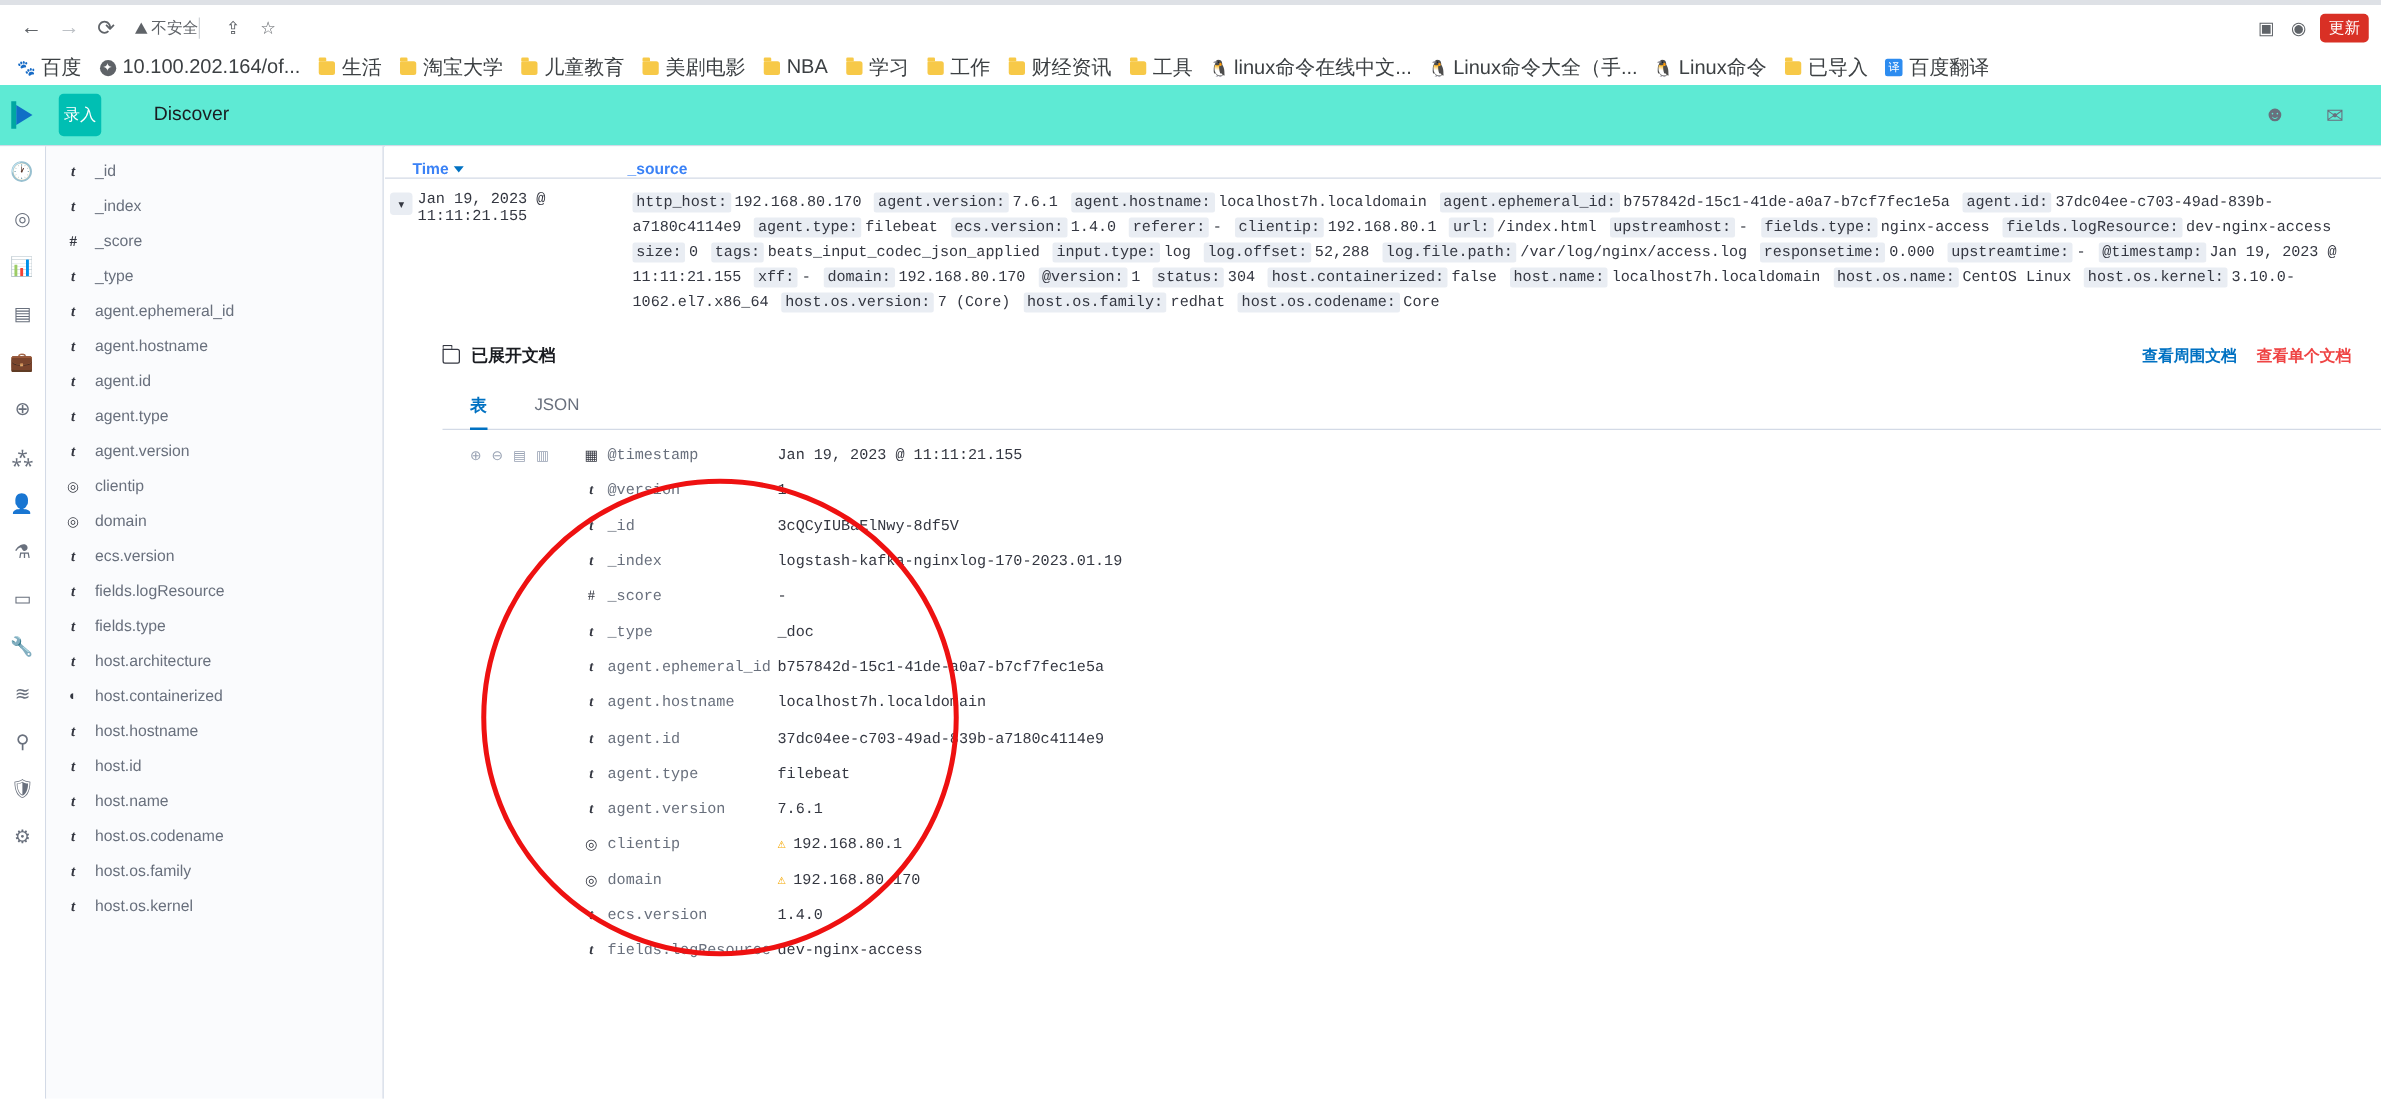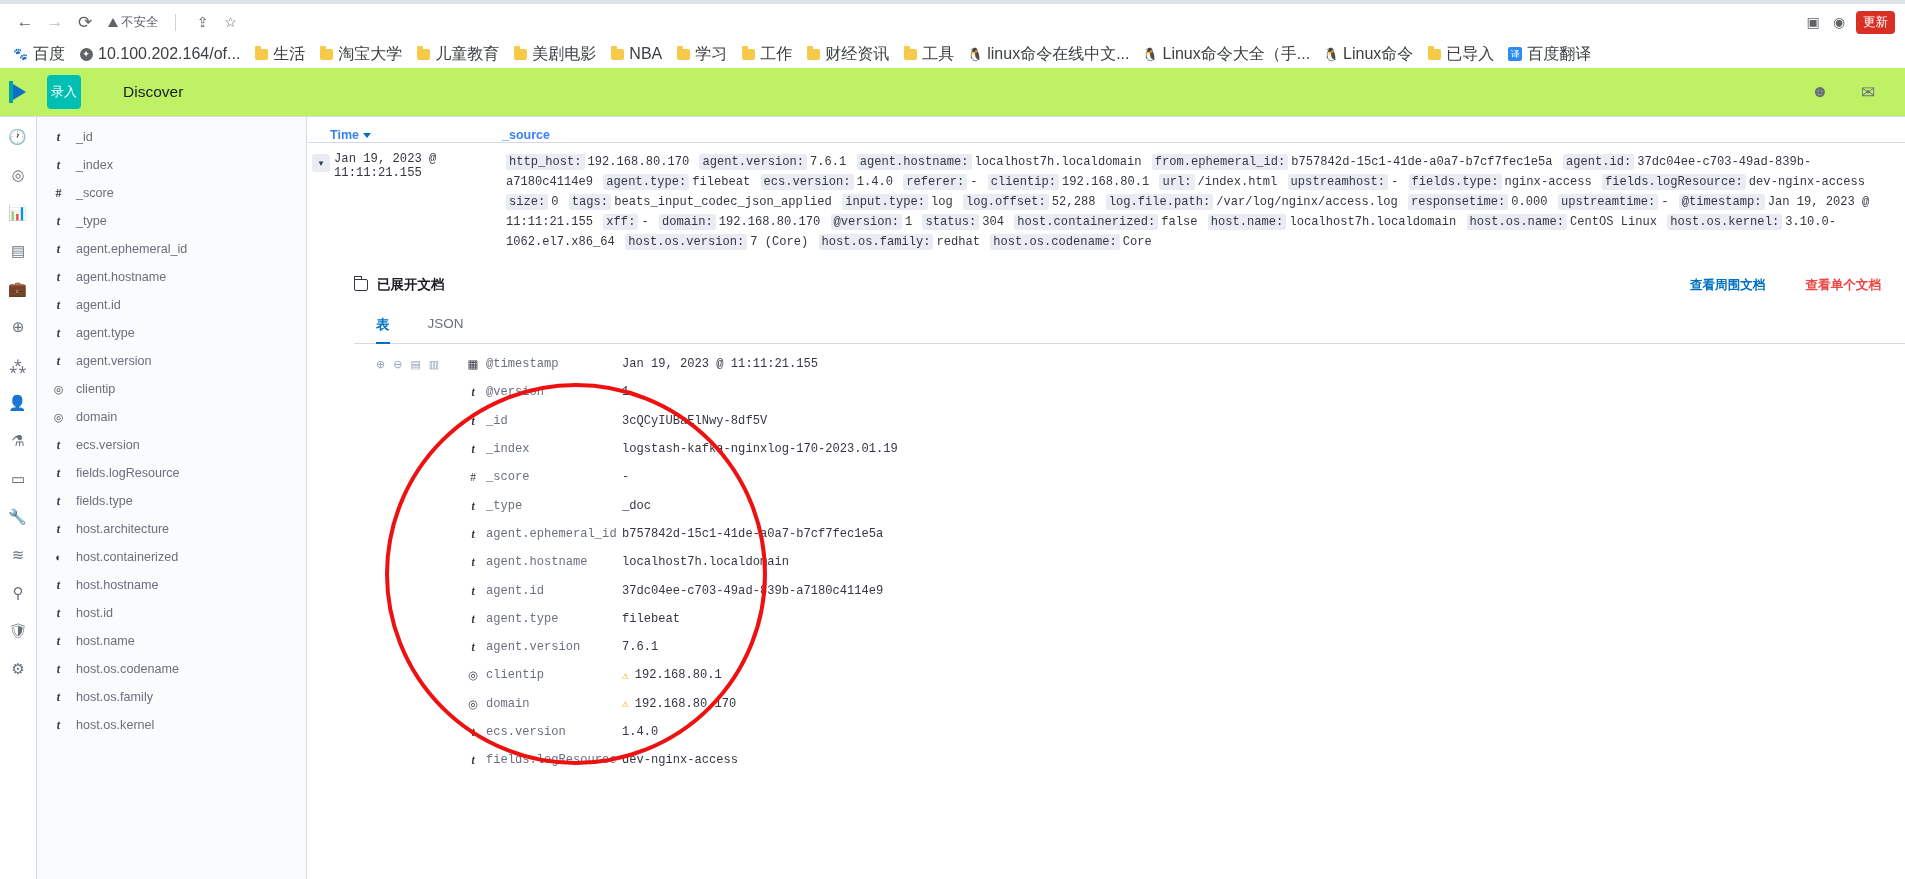--- a/index.html
+++ b/index.html
@@ -28,21 +28,21 @@
     border-radius: 15px;
   }
   .navbtn.disabled { color: #bdc1c6; }
   .omnibox {
     flex: 1; height: 28px; margin-left: 6px; margin-right: 6px;
     background: #ffffff; display: flex; align-items: center;
     border-radius: 14px; padding: 0 2px; min-width: 0;
   }
   .notsecure {
     display: flex; align-items: center; gap: 3px; flex: none;
-    color: #5f6368; font-size: 12.5px; padding-right: 16px;
+    color: #5f6368; font-size: 12.5px; padding-right: 0;
     border-right: 1px solid #d0d3d7; margin-right: 8px; white-space: nowrap;
   }
   .warn-tri {
     width: 0; height: 0; border-left: 5px solid transparent;
     border-right: 5px solid transparent; border-bottom: 9px solid #5f6368;
     position: relative;
   }
   .omni-url {
     font-size: 12.5px; color: #202124; white-space: nowrap; overflow: hidden;
     text-overflow: ellipsis; letter-spacing: -0.1px; flex: 1; min-width: 0;
@@ -68,21 +68,21 @@
   .baidu-ico { color: #2932e1; font-size: 12px; }
   .globe-ico { width: 13px; height: 13px; border-radius: 50%; background: #5f6368; color:#fff; font-size: 9px; display:flex; align-items:center; justify-content:center; }
   .tux-ico { font-size: 13px; color: #1a1a1a; }
   .trans-ico { width: 14px; height: 14px; background: #2d8cf0; color: #fff; font-size: 9px; display:flex; align-items:center; justify-content:center; border-radius: 2px; }
 
   
   .kb { position: absolute; top: 68px; left: 0; width: 1905px; height: 811px; background: #fff; }
 
   .kb-header {
     position: absolute; top: 0; left: 0; width: 1905px; height: 49px;
-    background: #bef264; border-bottom: 1px solid #d3dae6; display: flex; align-items: center;
+    background: #5eead4; border-bottom: 1px solid #d3dae6; display: flex; align-items: center;
   }
   .kb-logo-cell { width: 37px; height: 48px; display:flex; align-items:center; justify-content:center; }
   .kb-logo { width: 20px; height: 22px; position: relative; }
   .kb-logo::before { content:""; position:absolute; left:0; top:0; width:4px; height:22px; background:#00a7a1; }
   .kb-logo::after { content:""; position:absolute; left:4px; top:3px; width:0; height:0; border-left: 13px solid #0f6fc6; border-top: 8px solid transparent; border-bottom: 8px solid transparent; }
   .kb-sq {
     width: 34px; height: 34px; background: #00BFB3; border-radius: 4px;
     display:flex; align-items:center; justify-content:center; color:#fff; font-size: 13px; margin-left: 10px;
   }
   .kb-title { font-size: 15.5px; color: #1a1c21; margin-left: 42px; font-weight: 400; }
@@ -126,21 +126,21 @@
   .row-time { width: 172px; font-family: "Liberation Mono", monospace; font-size: 12.2px; color: #343741; }
   .row-source { flex: 1; font-family: "Liberation Mono", monospace; font-size: 12.1px; color: #343741; line-height: 20px; padding-right: 12px; }
   .kv-k { background: #e9edf3; border-radius: 2px; padding: 1px 3px; color:#343741; }
   .kv-v { padding: 0 3px; }
 
   
   .exp-wrap { margin-top: 24px; padding-left: 22px; margin-left: 24px; }
   .exp-title { display: flex; align-items: center; gap: 9px; font-size: 13.5px; font-weight: bold; color: #1a1c21; }
   .folder-outline { width: 14px; height: 12px; border: 1.4px solid #343741; border-radius: 1px 2px 2px 2px; position: relative; }
   .folder-outline::before { content:""; position:absolute; top:-4px; left:-1px; width:6px; height:3px; border:1.4px solid #343741; border-bottom:none; border-radius:1px 1px 0 0; }
-  .exp-links { position: absolute; right: 24px; display: flex; gap: 40px; font-size: 12.6px; color: #0071c2; }
+  .exp-links { position: absolute; right: 24px; display: flex; gap: 16px; font-size: 12.6px; color: #0071c2; }
 
   .tabs { display: flex; gap: 38px; margin-top: 22px; padding-left: 22px; border-bottom: 1px solid #d3dae6; }
   .tab { font-size: 13.5px; color: #69707d; padding-bottom: 9px; position: relative; }
   .tab.active { color: #0071c2; font-weight: bold; }
   .tab.active::after { content:""; position:absolute; left:0; right:0; bottom:-1px; height: 2px; background: #0071c2; }
 
   .dtable { margin-top: 6px; }
   .dt-row { display: flex; align-items: center; height: 28.3px; padding-left: 22px; }
   .dt-actions { width: 90px; display: flex; gap: 8px; color: #98a2b3; font-size: 11px; align-items: center; }
   .dt-ficon { width: 14px; text-align: center; font-size: 11.5px; color: #343741; font-style: italic; font-weight: bold; font-family: "Liberation Serif", serif; flex: none; }
@@ -410,21 +410,21 @@
 
       <div class="doc-row">
         <div class="row-toggle">
           <span class="toggle-btn">▾</span>
         </div>
         <div class="row-time">Jan 19, 2023 @ 11:11:21.155</div>
         <div class="row-source">
           <span class="kv-k">http_host:</span><span class="kv-v">192.168.80.170</span>
           <span class="kv-k">agent.version:</span><span class="kv-v">7.6.1</span>
           <span class="kv-k">agent.hostname:</span><span class="kv-v">localhost7h.localdomain</span>
-          <span class="kv-k">from.ephemeral_id:</span><span class="kv-v">b757842d-15c1-41de-a0a7-b7cf7fec1e5a</span>
+          <span class="kv-k">agent.ephemeral_id:</span><span class="kv-v">b757842d-15c1-41de-a0a7-b7cf7fec1e5a</span>
           <span class="kv-k">agent.id:</span><span class="kv-v">37dc04ee-c703-49ad-839b-a7180c4114e9</span>
           <span class="kv-k">agent.type:</span><span class="kv-v">filebeat</span>
           <span class="kv-k">ecs.version:</span><span class="kv-v">1.4.0</span>
           <span class="kv-k">referer:</span><span class="kv-v">-</span>
           <span class="kv-k">clientip:</span><span class="kv-v">192.168.80.1</span>
           <span class="kv-k">url:</span><span class="kv-v">/index.html</span>
           <span class="kv-k">upstreamhost:</span><span class="kv-v">-</span>
           <span class="kv-k">fields.type:</span><span class="kv-v">nginx-access</span>
           <span class="kv-k">fields.logResource:</span><span class="kv-v">dev-nginx-access</span>
           <span class="kv-k">size:</span><span class="kv-v">0</span>

